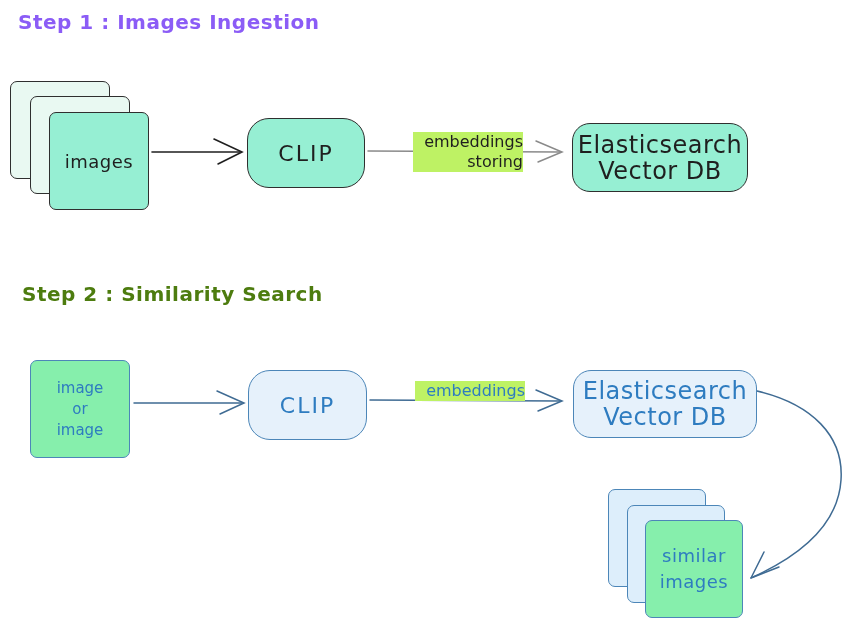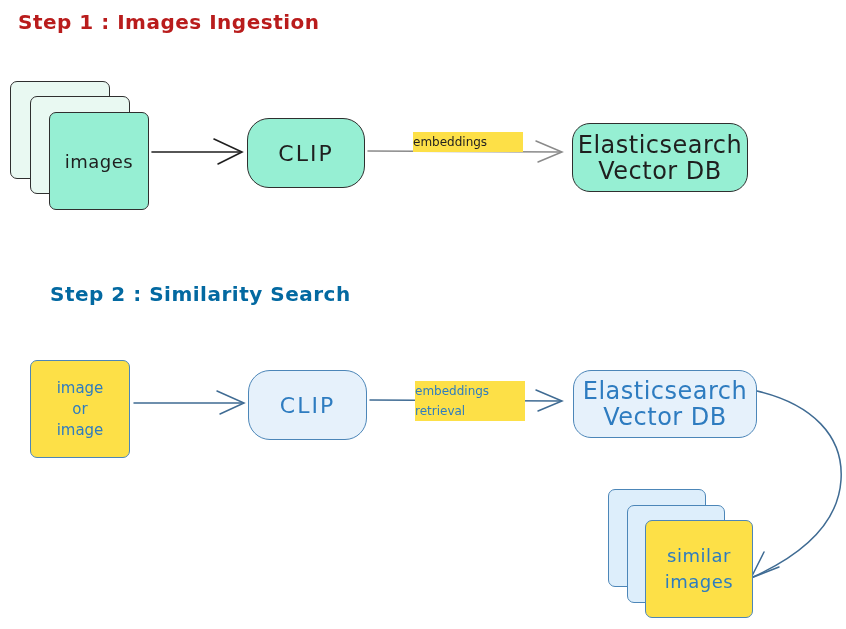--- a/index.html
+++ b/index.html
@@ -7,47 +7,47 @@
     position:relative;
     width:846px;height:629px;
     background:#ffffff;
     font-family:"DejaVu Sans", sans-serif;
     overflow:hidden;
   }
   .connectors{position:absolute;left:0;top:0;z-index:1;}
   .title{
     position:absolute;z-index:3;
     font-size:20px;font-weight:600;letter-spacing:0.5px;
-    color:#b91c1c;white-space:nowrap;
+    color:#8b5cf6;white-space:nowrap;
   }
-  .title.blue{color:#0369a1;margin-left:28px;}
+  .title.blue{color:#4d7c0f;}
   .box{
     position:absolute;z-index:2;
     display:flex;flex-direction:column;align-items:center;justify-content:center;
     box-sizing:border-box;text-align:center;
   }
   .sq{width:100px;height:98px;border-radius:7px;}
   .sq.green-back{background:#e9f9f2;border:1.5px solid #2f2f2f;}
   .sq.green-front{background:#96efd3;border:1.5px solid #2f2f2f;}
   .sq.blue-back{background:#ddeefb;border:1.5px solid #4c86b8;}
-  .sq.blue-front{background:#fde047;border:1.5px solid #4c86b8;}
+  .sq.blue-front{background:#86efac;border:1.5px solid #4c86b8;}
   .rect-green{background:#96efd3;border:1.5px solid #2f2f2f;}
   .rect-blue-light{background:#e6f1fb;border:1.5px solid #4c86b8;}
   .ink{color:#1f1f1f;}
   .blue-ink{color:#2e7cc0;}
   .lbl-images{font-size:18px;letter-spacing:0.5px;}
   .lbl-clip{font-size:22px;letter-spacing:2px;}
   .lbl-db{font-size:24px;line-height:26px;letter-spacing:0.5px;}
   .lbl-input{font-size:15px;line-height:21px;}
   .lbl-result{font-size:18px;line-height:26px;letter-spacing:0.5px;}
   .edge-label{
     position:absolute;z-index:3;
-    width:110px;text-align:left;
-    font-size:12px;line-height:20px;
-    background:#fde047;
+    width:110px;text-align:right;
+    font-size:16px;line-height:20px;
+    background:#bef264;
   }
 </style>
 </head>
 <body>
 
 <div class="canvas">
 
   <svg class="connectors" width="846" height="629" viewBox="0 0 846 629">
 
     <g stroke="#1f1f1f" stroke-width="1.6" fill="none" stroke-linecap="round">
@@ -84,20 +84,21 @@
   <div class="box sq green-front" style="left:49px;top:112px;">
     <span class="ink lbl-images">images</span>
   </div>
 
   <div class="box rect-green" style="left:247px;top:118px;width:118px;height:70px;border-radius:22px;">
     <span class="ink lbl-clip">CLIP</span>
   </div>
 
   <div class="edge-label ink" style="left:413px;top:132px;">
     <div>embeddings</div>
+    <div>storing</div>
   </div>
 
   <div class="box rect-green" style="left:572px;top:123px;width:176px;height:69px;border-radius:18px;">
     <span class="ink lbl-db">Elasticsearch</span>
     <span class="ink lbl-db">Vector DB</span>
   </div>
 
   <div class="title blue" style="left:22px;top:282px;">Step 2 : Similarity Search</div>
 
   <div class="box sq blue-front" style="left:30px;top:360px;">
@@ -105,28 +106,27 @@
     <span class="blue-ink lbl-input">or</span>
     <span class="blue-ink lbl-input">image</span>
   </div>
 
   <div class="box rect-blue-light" style="left:248px;top:370px;width:119px;height:70px;border-radius:22px;">
     <span class="blue-ink lbl-clip">CLIP</span>
   </div>
 
   <div class="edge-label blue-ink" style="left:415px;top:381px;">
     <div>embeddings</div>
-    <div>retrieval</div>
   </div>
 
   <div class="box rect-blue-light" style="left:573px;top:370px;width:184px;height:68px;border-radius:18px;">
     <span class="blue-ink lbl-db">Elasticsearch</span>
     <span class="blue-ink lbl-db">Vector DB</span>
   </div>
 
   <div class="box sq blue-back" style="left:608px;top:489px;width:98px;height:98px;"></div>
   <div class="box sq blue-back" style="left:627px;top:505px;width:98px;height:98px;"></div>
-  <div class="box sq blue-front" style="left:645px;top:520px;width:108px;height:98px;">
+  <div class="box sq blue-front" style="left:645px;top:520px;width:98px;height:98px;">
     <span class="blue-ink lbl-result">similar</span>
     <span class="blue-ink lbl-result">images</span>
   </div>
 
 </div>
 
 </body></html>

